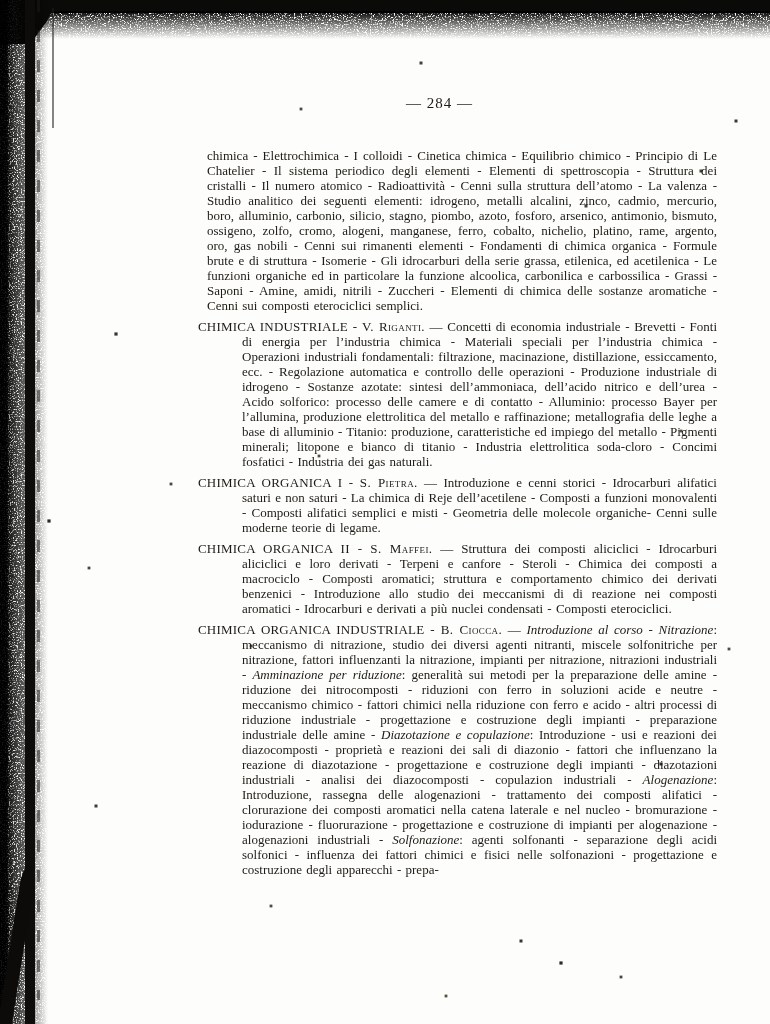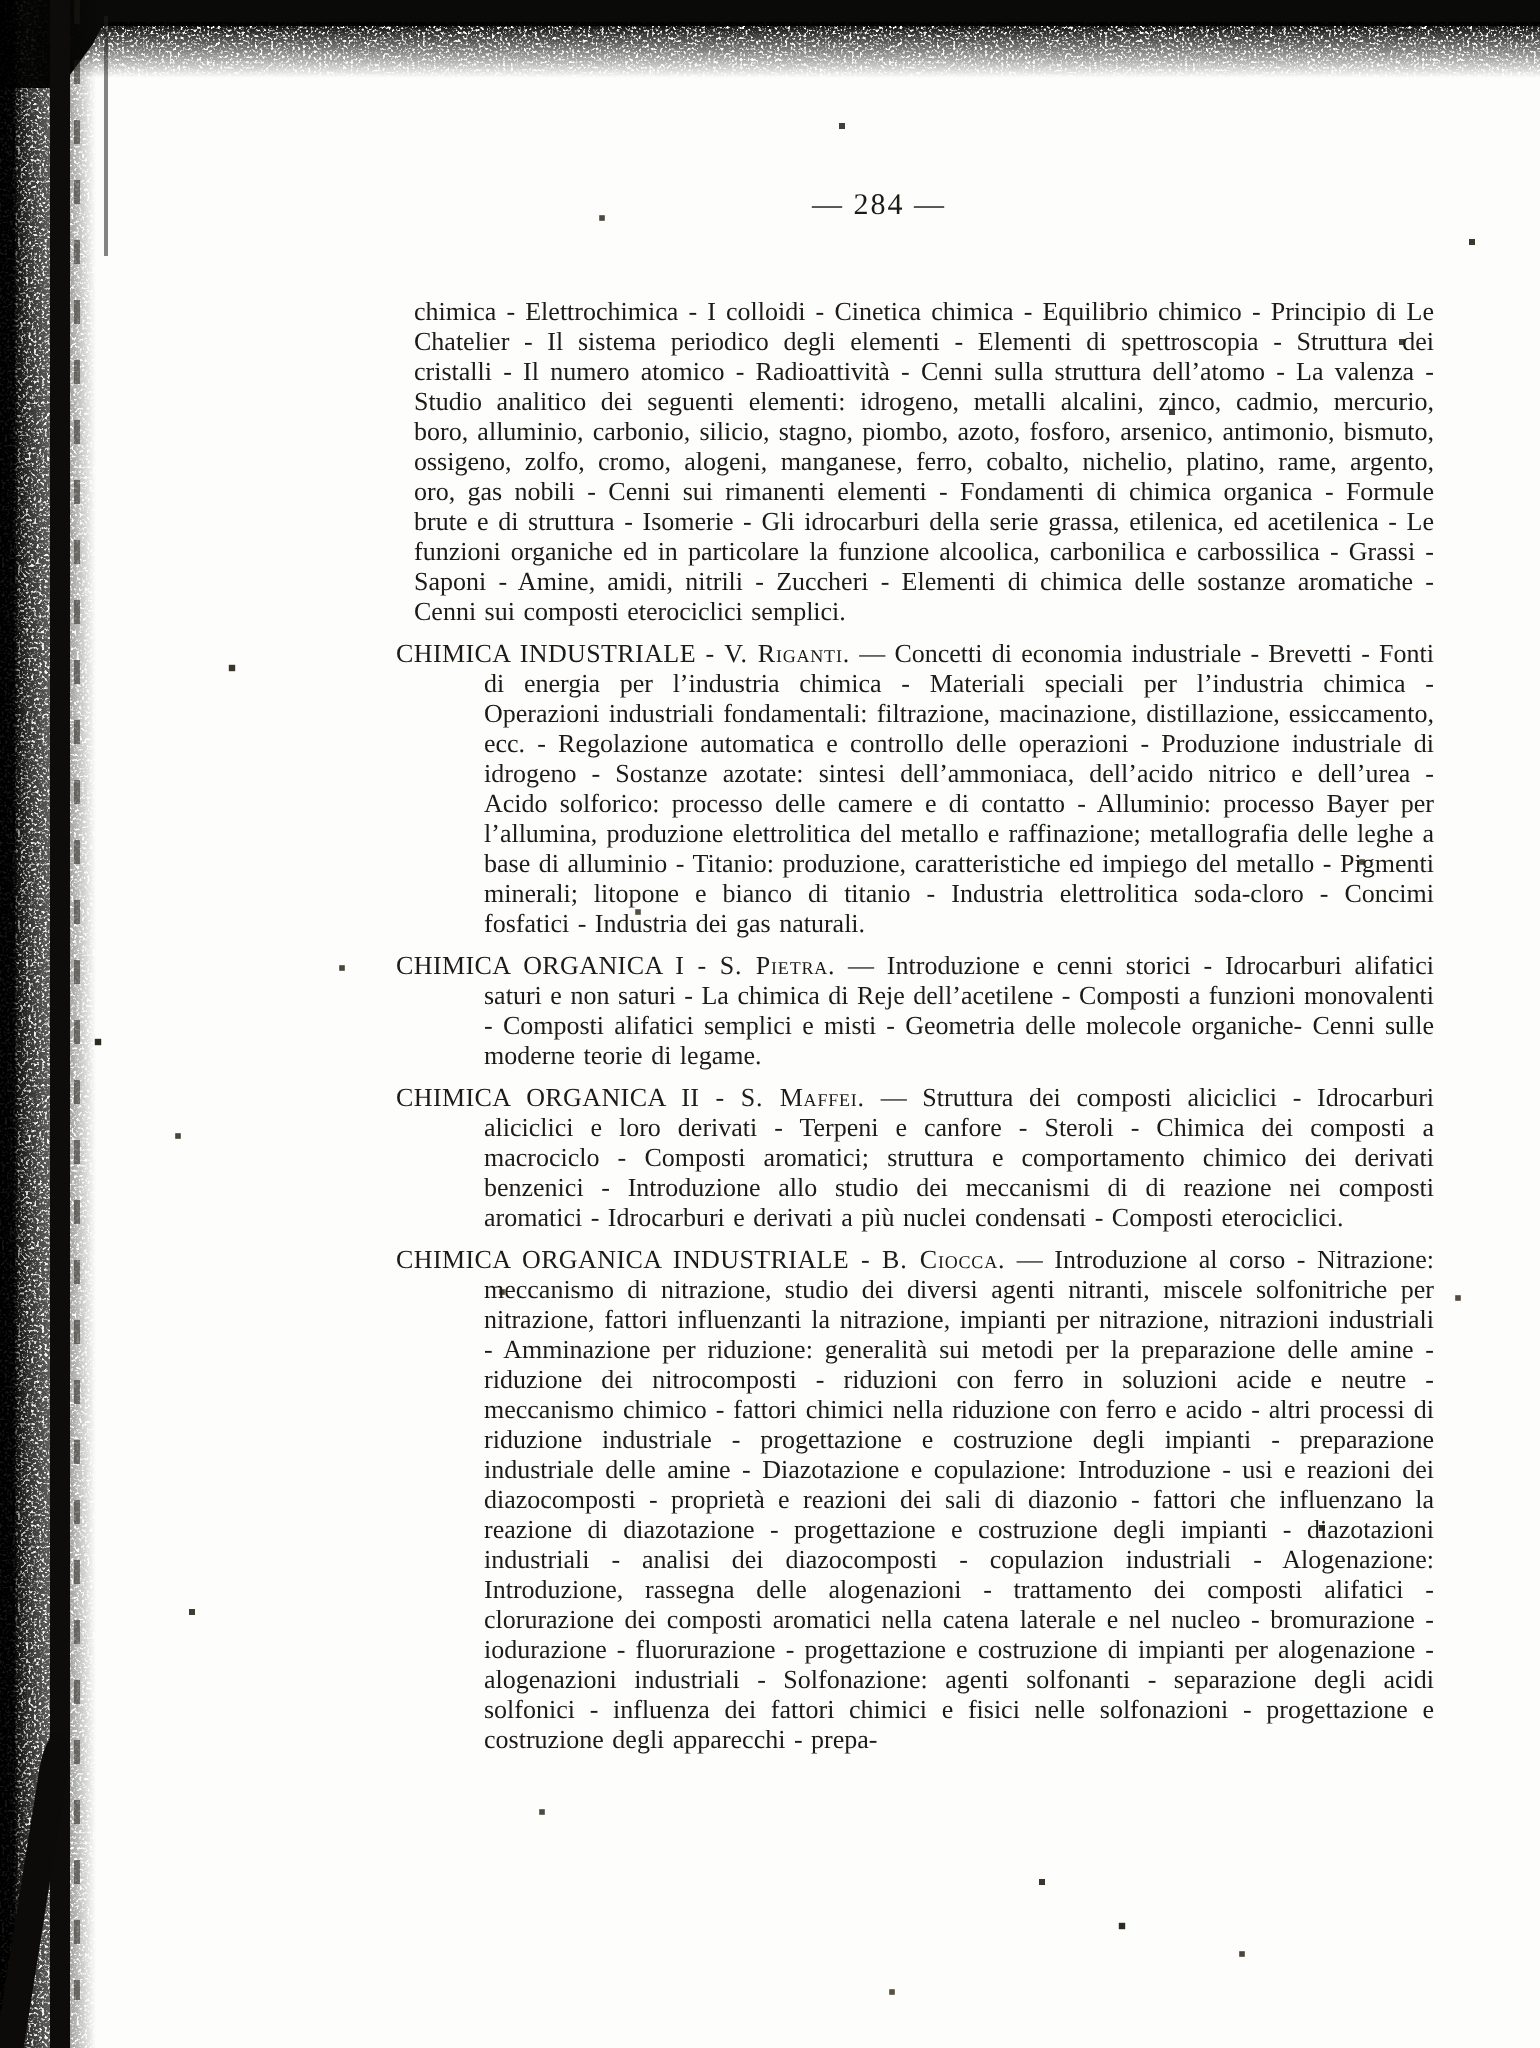--- a/index.html
+++ b/index.html
@@ -78,21 +78,21 @@
   }
   .para {
     margin:0 0 6px 0; text-align:justify;
     font-size:13px; line-height:15px; word-spacing:1px;
     hyphens:auto; -webkit-hyphens:auto;
   }
   .continuation { margin-left:44px; }
   .course { padding-left:44px; text-indent:-44px;margin-left:35px; }
   .seg-caps { letter-spacing:.2px; }
   .seg-sc { font-variant:small-caps; letter-spacing:.4px; }
-  .seg-i { }
+  .seg-i { font-style:italic; }
 </style>
 </head>
 <body>
 
 <div class="page">
 
   <div class="top-band"></div>
   <svg class="noise-top" width="770" height="28" aria-hidden="true">
     <defs>
       <filter id="grain" x="0" y="0" width="100%" height="100%">

